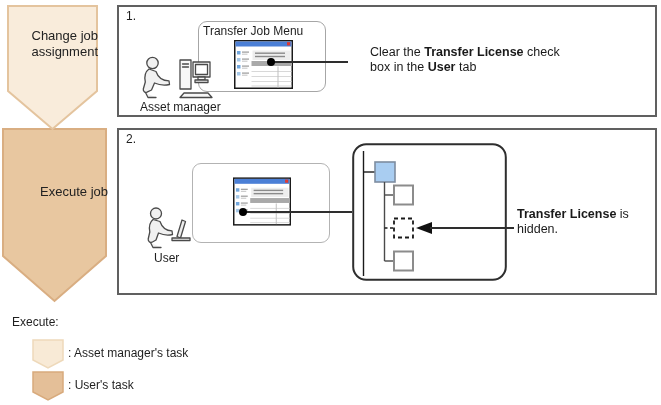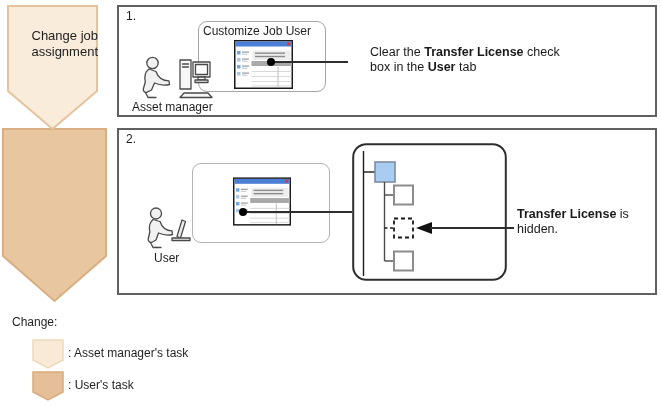--- a/index.html
+++ b/index.html
@@ -17,31 +17,32 @@
   svg{display:block;}
 </style>
 </head>
 <body>
 
 <div class="canvas">
 
   <svg class="abs" style="left:2px;top:128px;" width="106" height="176">
     <polygon points="1,1 104,1 104,128 52.5,173 1,128" stroke-width="2" fill="#e8c7a0" stroke="#d9ae82"></polygon>
   </svg>
+  <div class="abs arrow-label" style="left:2px;top:184px;width:106px;">Execute job</div>
 
   <svg class="abs" style="left:7px;top:5px;" width="92" height="126">
     <polygon points="1,1 90,1 90,86 45.5,124 1,86" stroke-width="2" fill="#f9ecdb" stroke="#e4c49e"></polygon>
   </svg>
   <div class="abs arrow-label" style="left:8px;top:28px;width:90px;">Change job assignment</div>
 
   <div class="abs stepbox" style="left:117px;top:5px;width:540px;height:112px;"></div>
   <div class="abs txt" style="left:126px;top:9px;">1.</div>
 
   <div class="abs roundbox" style="left:198px;top:21px;width:128px;height:71px;"></div>
-  <div class="abs txt" style="left:203px;top:24px;">Customize Job User</div>
+  <div class="abs txt" style="left:203px;top:24px;">Transfer Job Menu</div>
 
   <svg class="abs" style="left:234px;top:40px;" width="59" height="49" viewBox="0 0 59 49">
     <rect x="0.75" y="0.75" width="57.5" height="47.5" fill="#ffffff" stroke="#1a1a1a" stroke-width="1.5"></rect>
     <rect x="1.5" y="1.5" width="56" height="5" fill="#4b7fd6"></rect>
     <rect x="53" y="2.2" width="3.2" height="3.2" fill="#e0392f"></rect>
     <g>
       <rect x="3" y="11" width="3.5" height="3.5" fill="#72a7dd"></rect>
         <rect x="8" y="11.5" width="7" height="1.2" fill="#9a9a9a"></rect>
         <rect x="8" y="13.6" width="5.5" height="1.2" fill="#cccccc"></rect>
       <rect x="3" y="18" width="3.5" height="3.5" fill="#a5c8e8"></rect>
@@ -78,21 +79,21 @@
       <rect x="44" y="4" width="11" height="29" fill="#f7f7f7"></rect>
       <line x1="46.5" y1="8" x2="52.5" y2="8"></line>
       <line x1="46.5" y1="11" x2="52.5" y2="11"></line>
       <rect x="57" y="6" width="17" height="15" fill="#f7f7f7"></rect>
       <rect x="59.5" y="8.5" width="12" height="10" fill="#ffffff"></rect>
       <rect x="62" y="21" width="7" height="3" fill="#f7f7f7"></rect>
       <rect x="59" y="24" width="13" height="2.5" fill="#f7f7f7"></rect>
       <path d="M48,37 H72 L76,41.5 H44 Z" fill="#f7f7f7"></path>
     </g>
   </svg>
-  <div class="abs txt" style="left:132px;top:100px;text-align:center;">Asset manager</div>
+  <div class="abs txt" style="left:140px;top:100px;text-align:center;">Asset manager</div>
 
   <div class="abs stepbox" style="left:117px;top:128px;width:540px;height:167px;"></div>
   <div class="abs txt" style="left:126px;top:132px;">2.</div>
 
   <div class="abs roundbox" style="left:192px;top:163px;width:138px;height:80px;border-color:#b3b3b3;"></div>
 
   <svg class="abs" style="left:233px;top:177px;" width="58" height="49" viewBox="0 0 59 49">
     <rect x="0.75" y="0.75" width="57.5" height="47.5" fill="#ffffff" stroke="#1a1a1a" stroke-width="1.5"></rect>
     <rect x="1.5" y="1.5" width="56" height="5" fill="#4b7fd6"></rect>
     <rect x="53" y="2.2" width="3.2" height="3.2" fill="#e0392f"></rect>
@@ -146,21 +147,21 @@
     <line x1="32.5" y1="85" x2="42" y2="85" stroke="#1a1a1a" stroke-width="1.5" stroke-dasharray="3,2.5"></line>
     <rect x="42" y="75.5" width="19" height="19" fill="#ffffff" stroke="#1a1a1a" stroke-width="1.8" stroke-dasharray="4,3"></rect>
     <line x1="32.5" y1="118" x2="42" y2="118" stroke="#4a4a4a" stroke-width="1.4"></line>
     <rect x="42" y="108.5" width="19" height="19" fill="#ffffff" stroke="#8c8c8c" stroke-width="2"></rect>
     <polygon points="64,85 80,79 80,91" fill="#111111"></polygon>
   </svg>
 
   <div class="abs hline" style="left:430px;top:227px;width:84px;height:1.5px;"></div>
   <div class="abs annotation" style="left:504px;top:207px;width:112px;white-space:normal;"><b>Transfer License</b><span> is hidden.</span></div>
 
-  <div class="abs txt" style="left:12px;top:315px;">Change:</div>
+  <div class="abs txt" style="left:12px;top:315px;">Execute:</div>
 
   <svg class="abs" style="left:32px;top:339px;" width="33" height="31">
     <polygon points="1,1 31,1 31,21 16,29 1,21" stroke-width="1.5" fill="#f8ead6" stroke="#eed9ba"></polygon>
   </svg>
   <div class="abs txt" style="left:68px;top:346px;">: Asset manager's task</div>
 
   <svg class="abs" style="left:32px;top:371px;" width="33" height="31">
     <polygon points="1,1 31,1 31,21 16,29 1,21" stroke-width="1.5" fill="#e4bf98" stroke="#d8aa7c"></polygon>
   </svg>
   <div class="abs txt" style="left:68px;top:378px;">: User's task</div>

